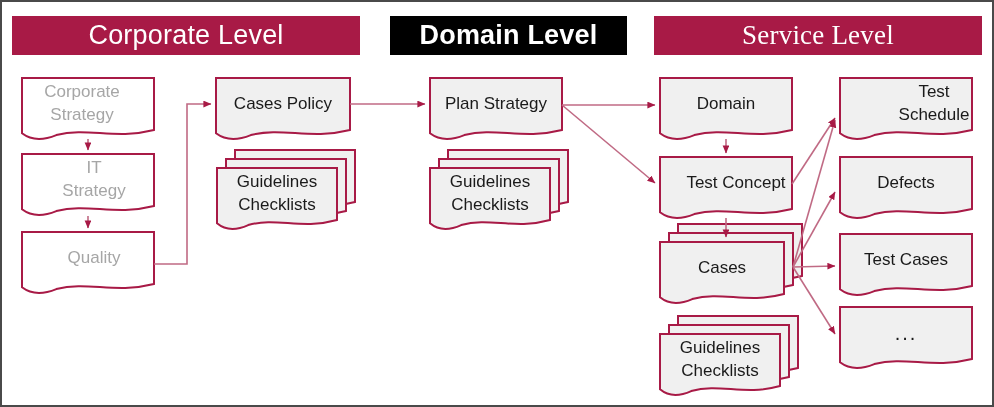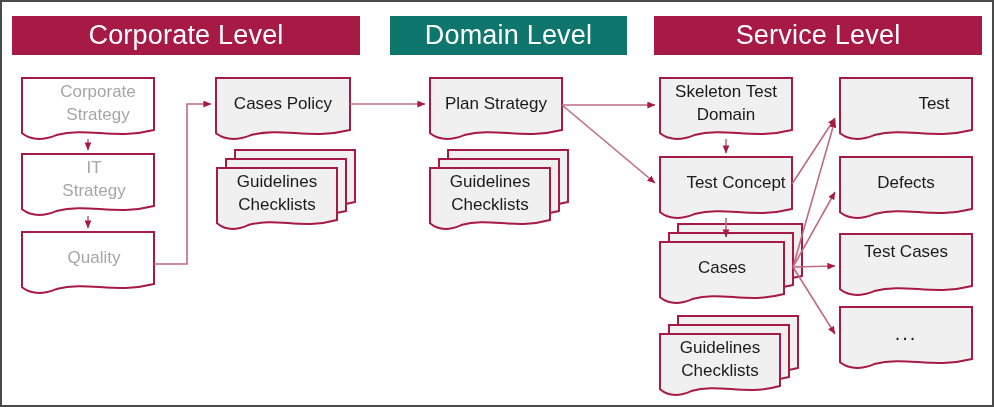--- a/index.html
+++ b/index.html
@@ -115,34 +115,34 @@
         <polyline points="790,182 833,116" fill="none" stroke="#C06A84" stroke-width="1.6" marker-end="url(#ah)"></polyline>
         <polyline points="791,265 833,118" fill="none" stroke="#C06A84" stroke-width="1.6" marker-end="url(#ah)"></polyline>
         <polyline points="791,265 833,190" fill="none" stroke="#C06A84" stroke-width="1.6" marker-end="url(#ah)"></polyline>
         <polyline points="791,265 833,264" fill="none" stroke="#C06A84" stroke-width="1.6" marker-end="url(#ah)"></polyline>
         <polyline points="791,265 833,332" fill="none" stroke="#C06A84" stroke-width="1.6" marker-end="url(#ah)"></polyline>
       </g>
   </svg>
 
   <div id="headers-group">
       <div class="lvl-header" style="left: 10px; top: 14px; width: 348px; height: 39px; background: rgb(168, 26, 70);">Corporate Level</div>
-      <div class="lvl-header" style="left: 388px; top: 14px; width: 237px; height: 39px; background: #0f766e;">Domain Level</div>
-      <div class="lvl-header" style="left: 652px; top: 14px; width: 328px; height: 39px; background: rgb(168, 26, 70);">Service Level</div>
+      <div class="lvl-header" style="left: 388px; top: 14px; width: 237px; height: 39px; background: #000000; font-weight: bold;">Domain Level</div>
+      <div class="lvl-header" style="left: 652px; top: 14px; width: 328px; height: 39px; background: rgb(168, 26, 70); font-family: Liberation Serif, serif;">Service Level</div>
     </div>
   <div id="labels-group">
-      <div class="doc-label gray" style="left: 12px; top: 76px; width: 120px; height: 52px; padding-left: 24px;"><span>Corporate</span><span>Strategy</span></div>
+      <div class="doc-label gray" style="left: 20px; top: 76px; width: 120px; height: 52px;"><span>Corporate</span><span>Strategy</span></div>
       <div class="doc-label gray" style="left: 20px; top: 152px; width: 144px; height: 52px;"><span>IT</span><span>Strategy</span></div>
       <div class="doc-label gray" style="left: 20px; top: 230px; width: 144px; height: 52px;"><span>Quality</span></div>
       <div class="doc-label dark" style="left: 214px; top: 76px; width: 134px; height: 52px;"><span>Cases Policy</span></div>
       <div class="doc-label dark" style="left: 215px; top: 166px; width: 120px; height: 52px;"><span>Guidelines</span><span>Checklists</span></div>
       <div class="doc-label dark" style="left: 428px; top: 76px; width: 132px; height: 52px;"><span>Plan Strategy</span></div>
       <div class="doc-label dark" style="left: 428px; top: 166px; width: 120px; height: 52px;"><span>Guidelines</span><span>Checklists</span></div>
-      <div class="doc-label dark" style="left: 658px; top: 76px; width: 132px; height: 52px;"><span>Skeleton Test</span><span>Domain</span></div>
+      <div class="doc-label dark" style="left: 658px; top: 76px; width: 132px; height: 52px;"><span>Domain</span></div>
       <div class="doc-label dark" style="left: 658px; top: 155px; width: 152px; height: 52px;"><span>Test Concept</span></div>
       <div class="doc-label dark" style="left: 658px; top: 240px; width: 124px; height: 52px;"><span>Cases</span></div>
       <div class="doc-label dark" style="left: 658px; top: 332px; width: 120px; height: 52px;"><span>Guidelines</span><span>Checklists</span></div>
-      <div class="doc-label dark" style="left: 838px; top: 76px; width: 132px; height: 52px; padding-left: 28px;"><span>Test</span></div>
+      <div class="doc-label dark" style="left: 838px; top: 76px; width: 132px; height: 52px; padding-left: 28px;"><span>Test</span><span>Schedule</span></div>
       <div class="doc-label dark" style="left: 838px; top: 155px; width: 132px; height: 52px; text-align: right;"><span>Defects</span></div>
-      <div class="doc-label dark" style="left: 838px; top: 224px; width: 132px; height: 52px;"><span>Test Cases</span></div>
+      <div class="doc-label dark" style="left: 838px; top: 232px; width: 132px; height: 52px;"><span>Test Cases</span></div>
       <div class="doc-label dark ell" style="left: 838px; top: 305px; width: 132px; height: 52px;"><span>...</span></div>
     </div>
 
 </div>
 
 </body></html>

